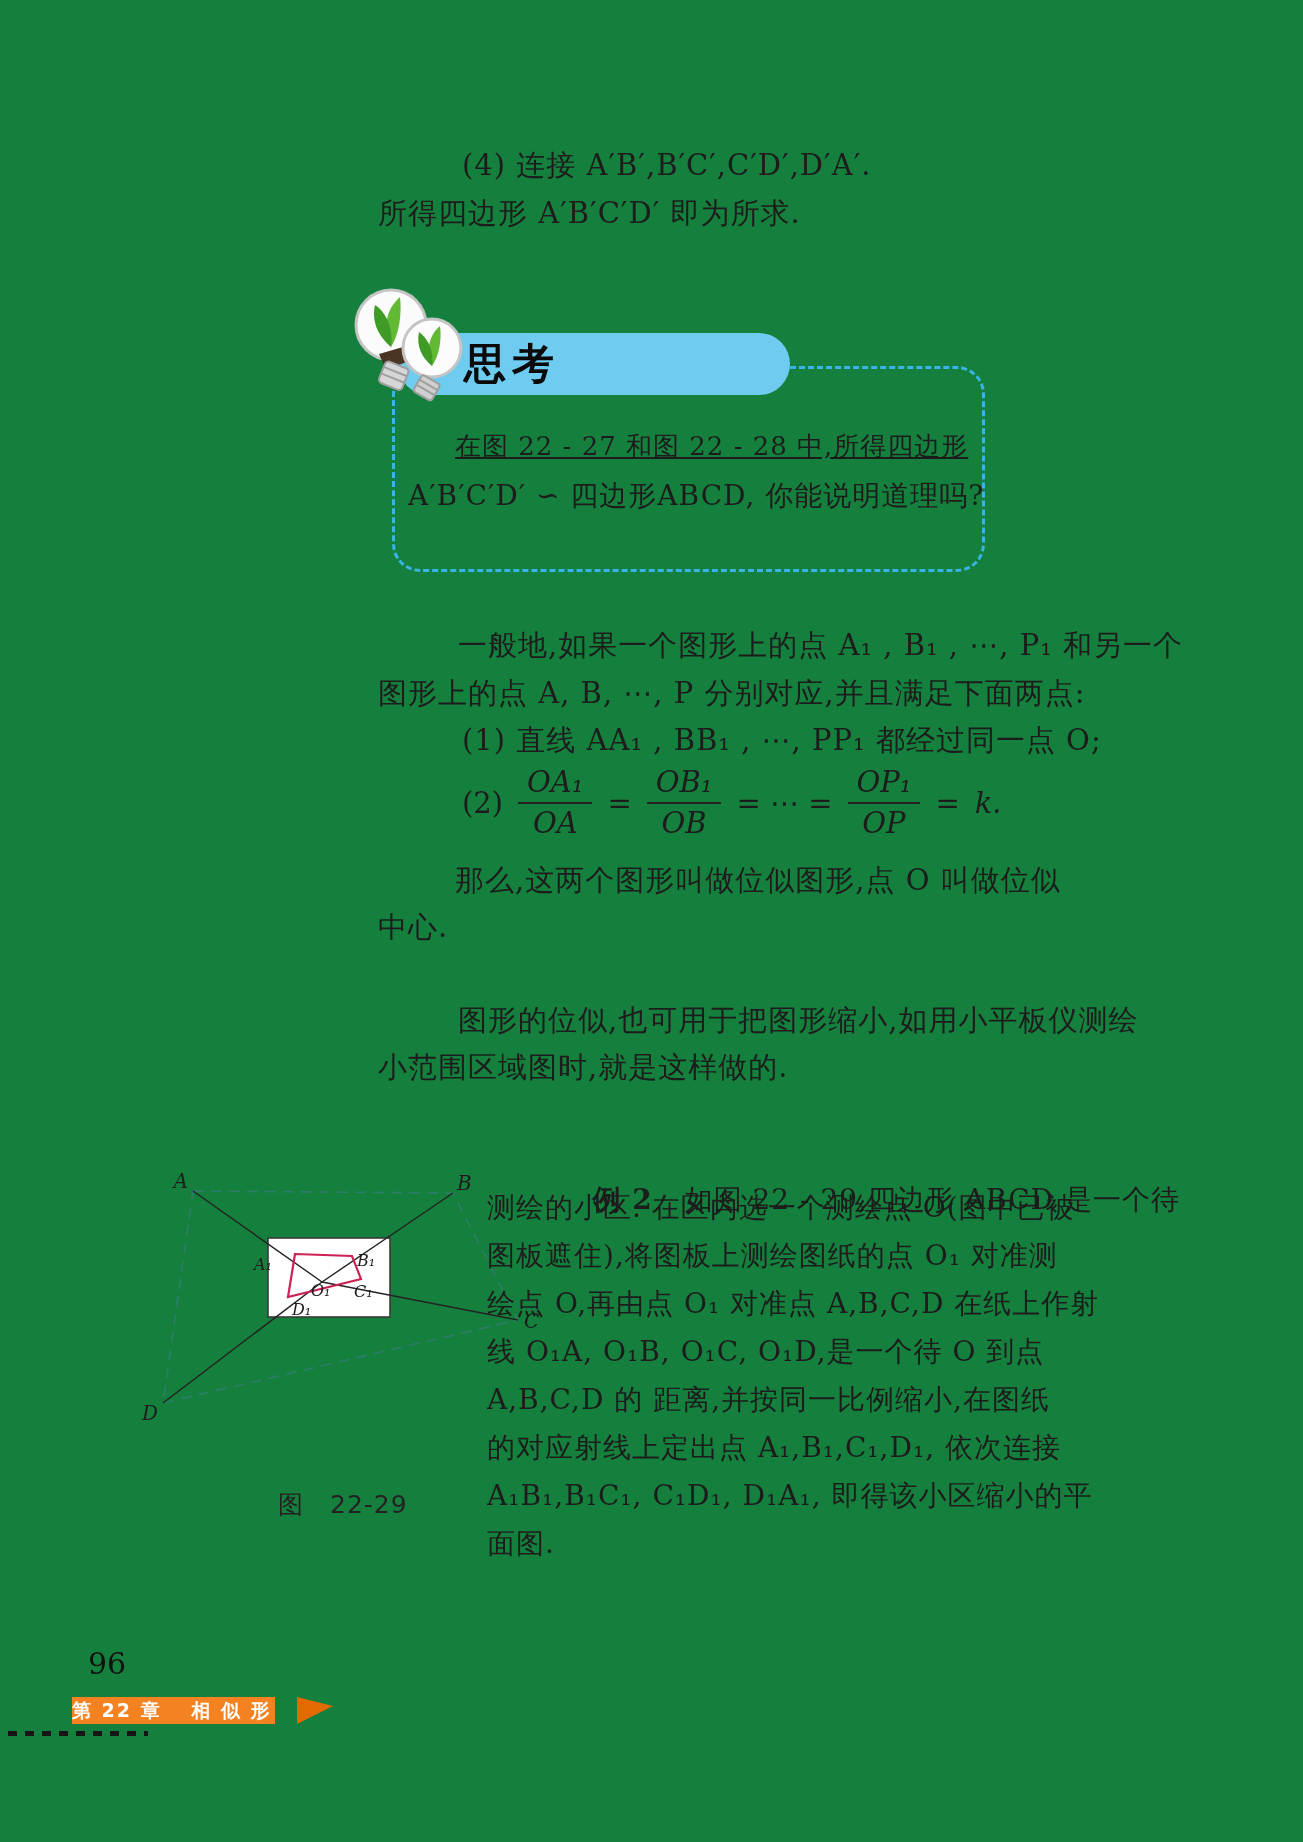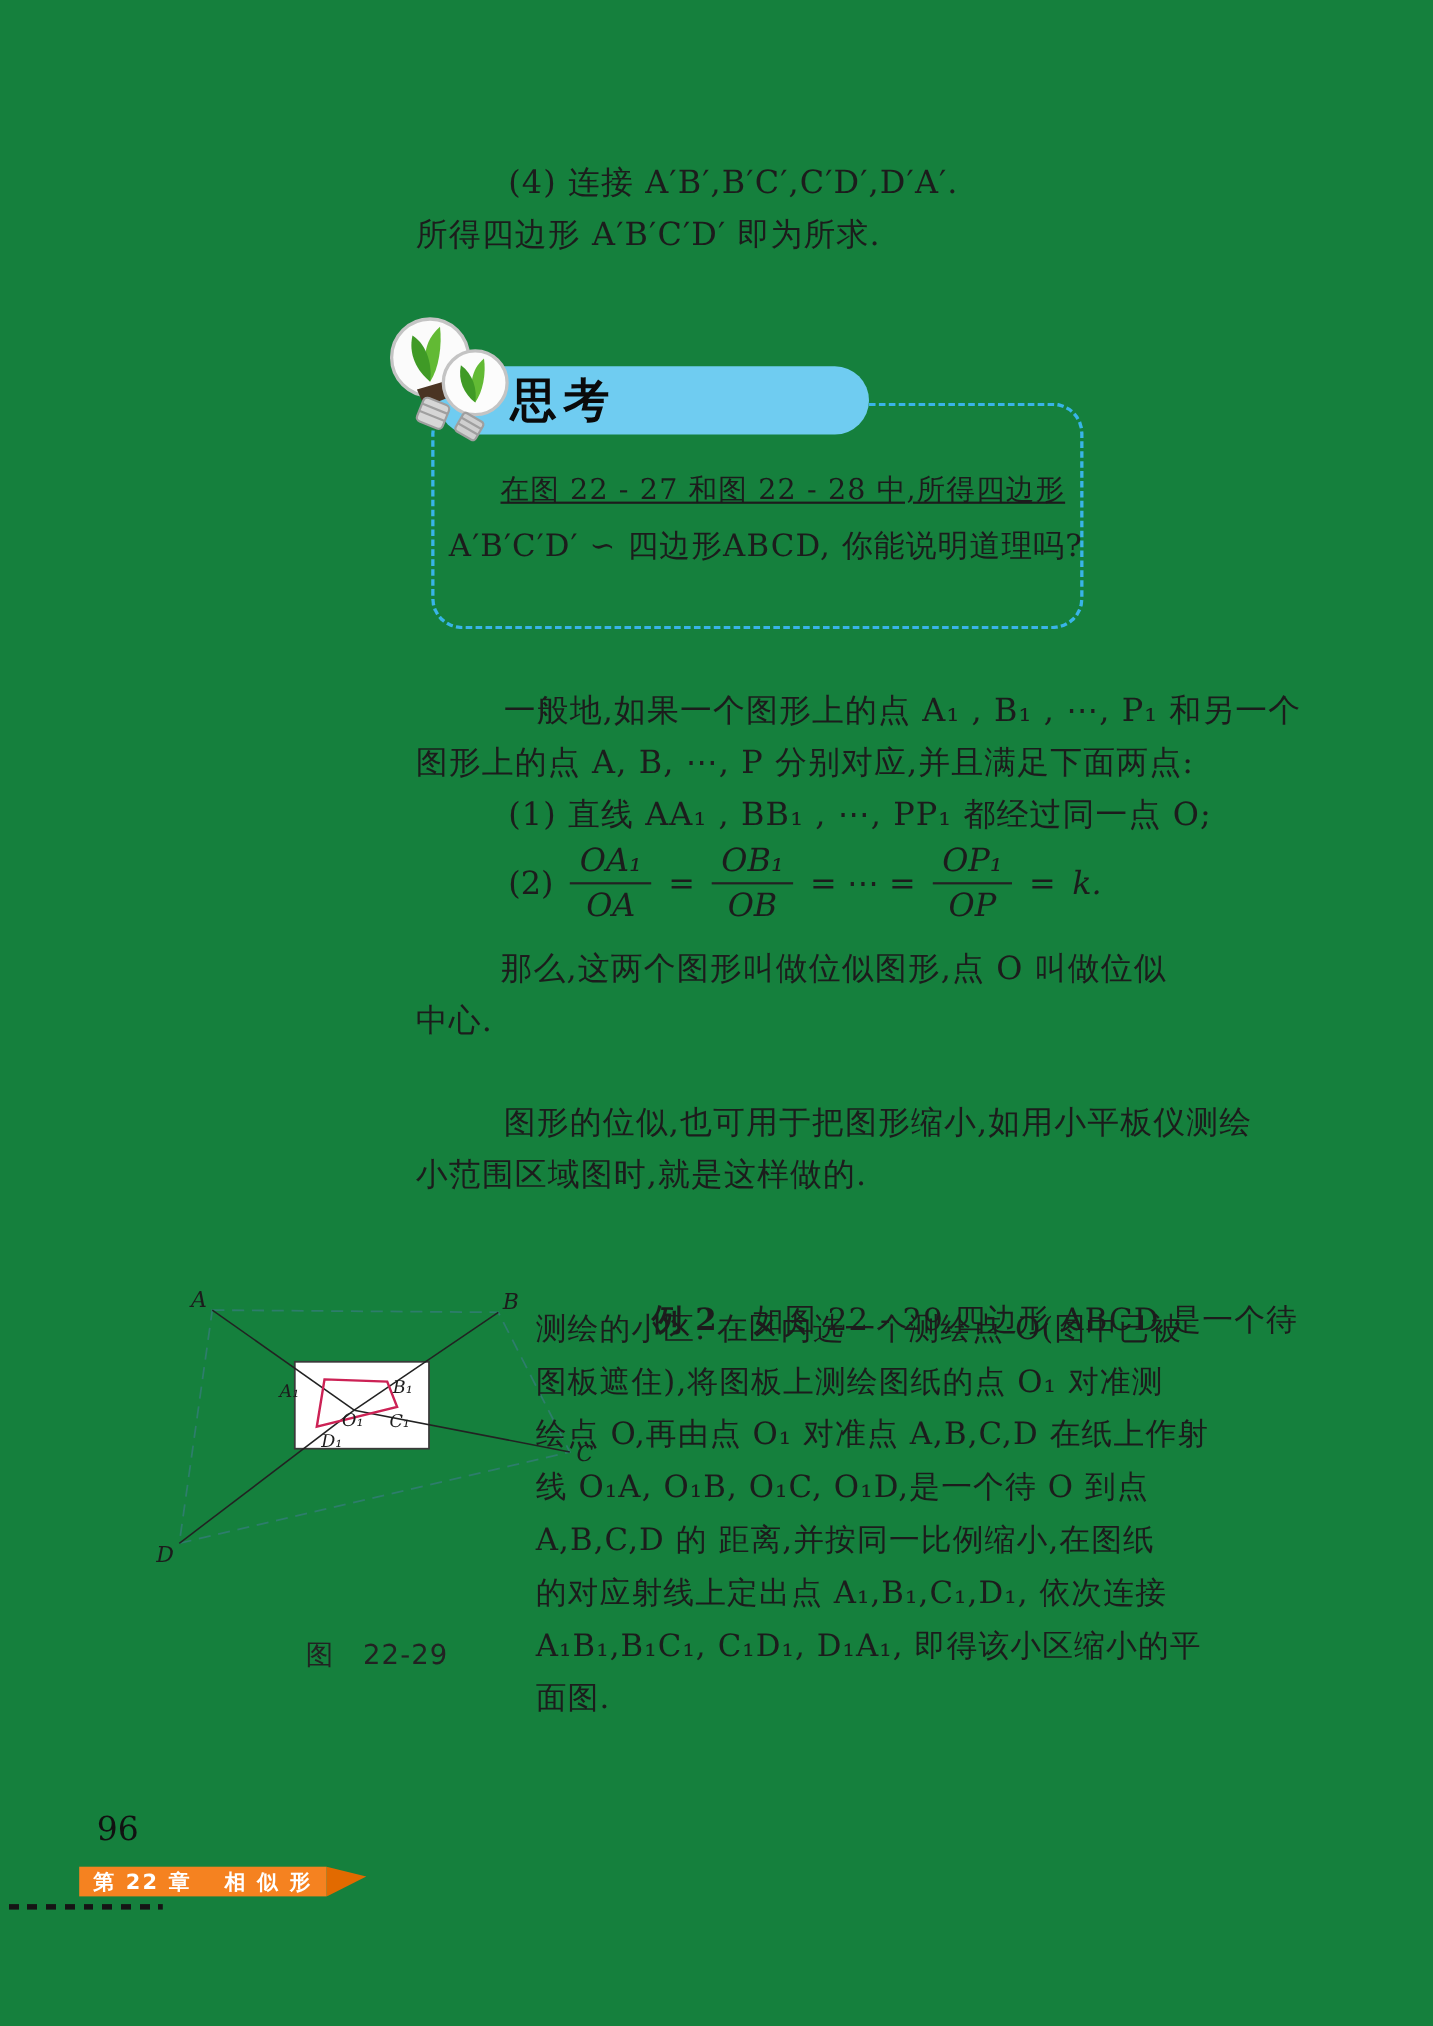--- a/index.html
+++ b/index.html
@@ -45,22 +45,22 @@
   }
   
   .example { position:absolute; left:487px; top:1140px; width:530px; }
   .ex-line { position:relative; font-size:28px; height:48px; line-height:40px; letter-spacing:1px; white-space:pre; }
   .ex-label { font-weight:bold; margin-right:32px; }
   .ex-indent { padding-left:46px; }
   
   .page-num { position:absolute; left:88px; top:1646px; font-size:30px; color:#111; }
   .banner { position:absolute; left:72px; top:1697px; width:262px; height:27px; }
   .banner-rect {
-    position:absolute; left:0; top:0; width:225px; height:27px; background:#f58220;
-    display:flex; align-items:center; justify-content:center;
+    position:absolute; left:0; top:0; width:203px; height:27px; background:#f58220;
+    display:flex; align-items:center; justify-content:flex-start;
   }
   .banner-rect span {
     font-family:"DejaVu Sans","Liberation Sans",sans-serif; font-weight:bold;
     font-size:19px; color:#ffffff; letter-spacing:2px; white-space:pre;
   }
   .banner-notch { position:absolute; left:225px; top:0; }
   .footer-dashes {
     position:absolute; left:8px; top:1731px; width:140px; height:5px;
     background:repeating-linear-gradient(90deg,#151515 0 9px,transparent 9px 17px);
   }

